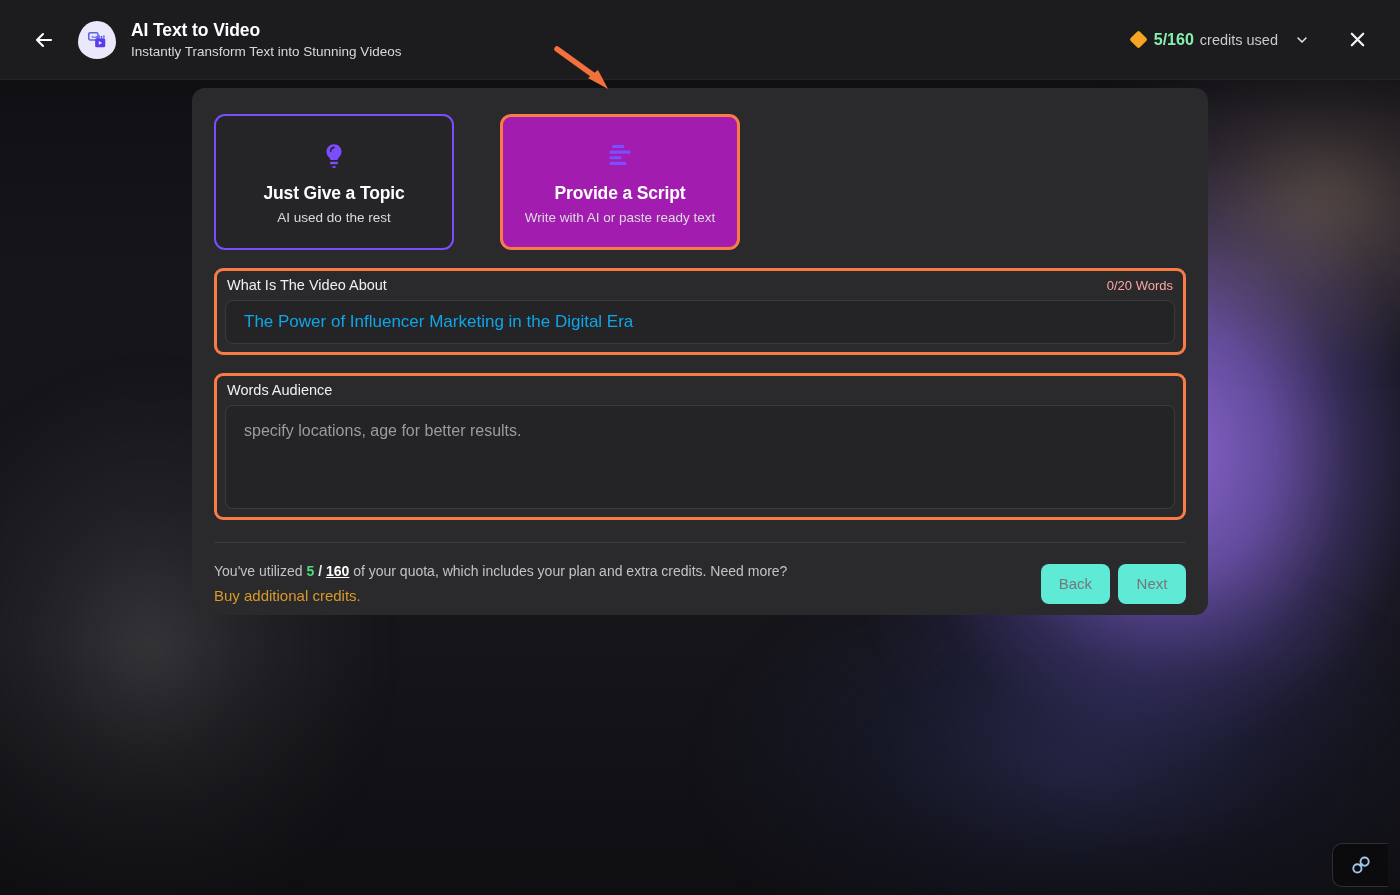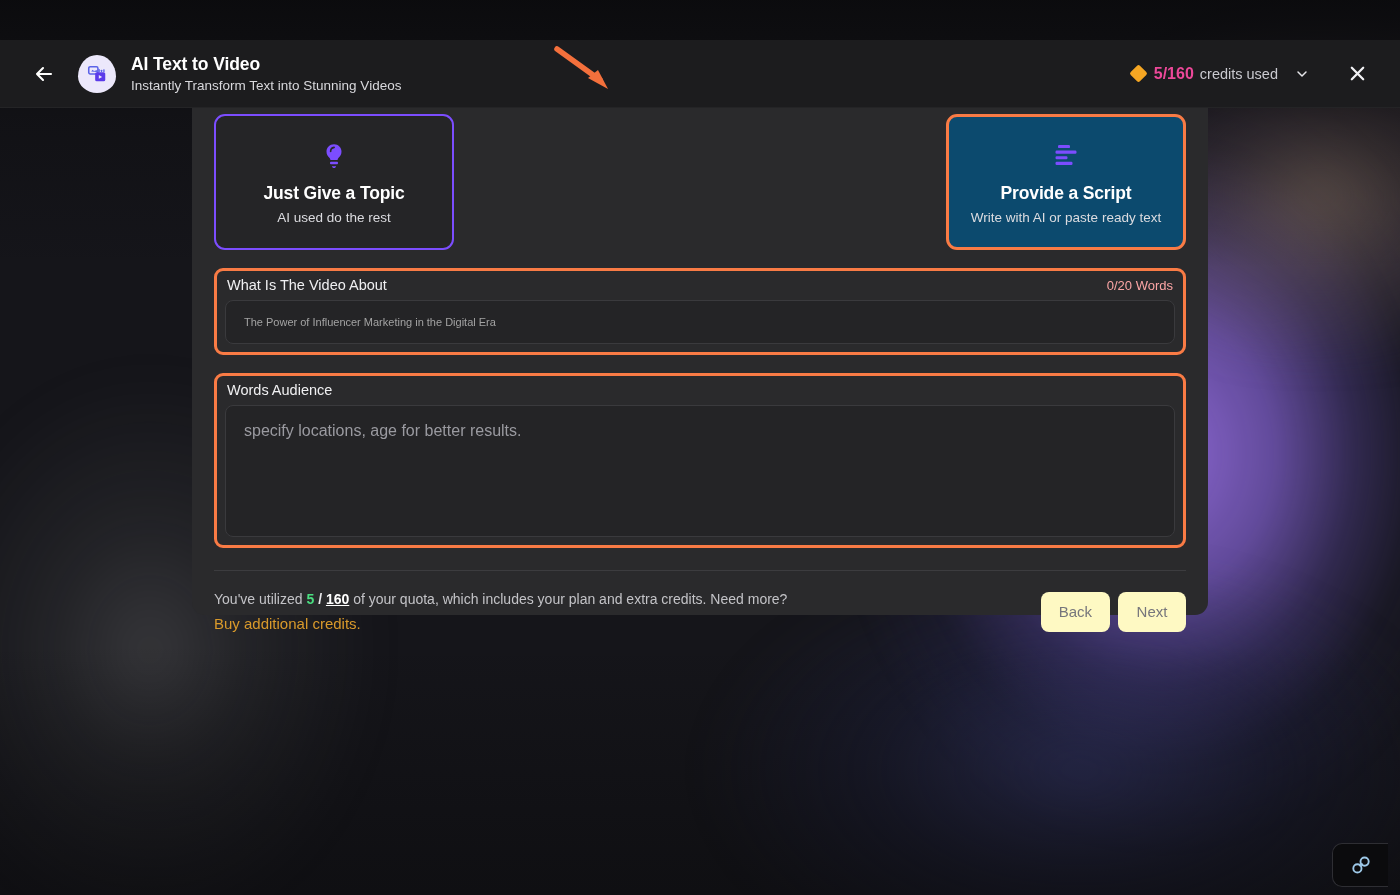--- a/index.html
+++ b/index.html
@@ -83,27 +83,26 @@
     background:
       linear-gradient(to bottom, rgba(10,10,12,0.88) 0%, rgba(10,10,12,0.30) 14%, rgba(10,10,12,0.0) 30%),
       linear-gradient(to bottom, rgba(10,10,12,0.0) 72%, rgba(10,10,12,0.55) 100%);
   }
 
   
   .header {
     position: absolute;
     left: 0; top: 0;
     width: 1400px;
-    height: 68px;
+    height: 80px;
     background: #1c1c1e;
     display: flex;
     align-items: center;
     z-index: 20;
     border-bottom: 1px solid rgba(255,255,255,0.04);
-    margin-top: 40px;
   }
   .back-btn {
     width: 36px; height: 36px;
     margin-left: 26px;
     display: flex; align-items: center; justify-content: center;
     cursor: pointer;
     border-radius: 8px;
   }
   .app-logo {
     width: 38px; height: 38px;
@@ -144,21 +143,21 @@
   .diamond {
     width: 13px; height: 13px;
     background: #f5a623;
     transform: rotate(45deg);
     border-radius: 2px;
     flex-shrink: 0;
   }
   .credits-num {
     font-size: 16px;
     font-weight: bold;
-    color: #ec4899;
+    color: #86efac;
   }
   .credits-label {
     font-size: 14.5px;
     color: #c9c9cf;
     margin-left: -3px;
   }
   .chev {
     margin-left: 7px;
     display: flex; align-items: center;
   }
@@ -180,40 +179,41 @@
     background: #2a2a2c;
     border-radius: 13px;
     z-index: 10;
     padding: 24px 22px 0 22px;
   }
 
   
   .cards {
     display: flex;
     gap: 10px;
-    justify-content: space-between;
+    justify-content: flex-start;
     padding-top: 2px;
   }
   .card {
     width: 240px;
     height: 136px;
     background: #252527;
     border-radius: 11px;
     border: 2px solid transparent;
     display: flex;
     flex-direction: column;
     align-items: center;
     justify-content: center;
     cursor: pointer;
     position: relative;
   }
   .card.selected { border-color: #7c4dff; }
   .card.highlight {
     border: 3px solid #f97b45;
-    background: #0c4a6e;
+    background: #a21caf;
+    margin-left: 36px;
   }
   .card-icon { height: 34px; display:flex; align-items:center; justify-content:center; }
   .card-title {
     font-size: 17.5px;
     font-weight: bold;
     color: #ffffff;
     margin-top: 10px;
     letter-spacing: -0.15px;
   }
   .card-sub {
@@ -249,28 +249,28 @@
     background: #242426;
     border: 1px solid #3a3a3d;
     border-radius: 8px;
     height: 44px;
     display: flex;
     align-items: center;
     padding: 0 18px;
     cursor: text;
   }
   .input-box .ph {
-    font-size: 11px;
-    color: #a3a3a3;
+    font-size: 17px;
+    color: #0ea5e9;
   }
   .textarea-box {
     background: #242426;
     border: 1px solid #3a3a3d;
     border-radius: 8px;
-    height: 132px;
+    height: 104px;
     padding: 16px 18px;
     cursor: text;
   }
   .textarea-box .ph {
     font-size: 16px;
     color: #9a9aa0;
   }
 
   
   .divider {
@@ -301,21 +301,21 @@
   }
   .btns {
     margin-left: auto;
     display: flex;
     gap: 8px;
   }
   .btn {
     min-width: 68px;
     height: 40px;
     border-radius: 8px;
-    background: #fef9c3;
+    background: #5eead4;
     color: #76767c;
     font-size: 15px;
     display: flex;
     align-items: center;
     justify-content: center;
     padding: 0 18px;
     cursor: pointer;
     border: none;
     font-family: "Liberation Sans", sans-serif;
   }

